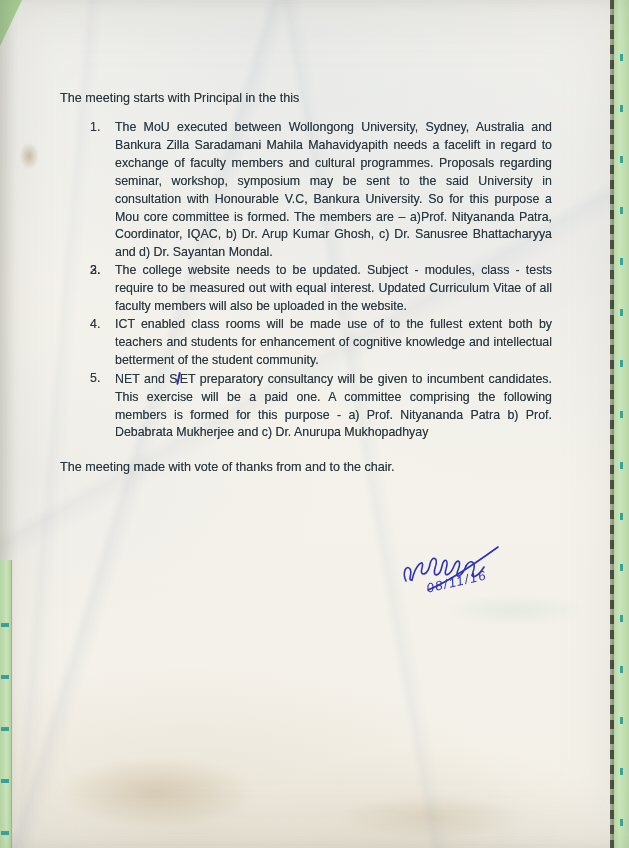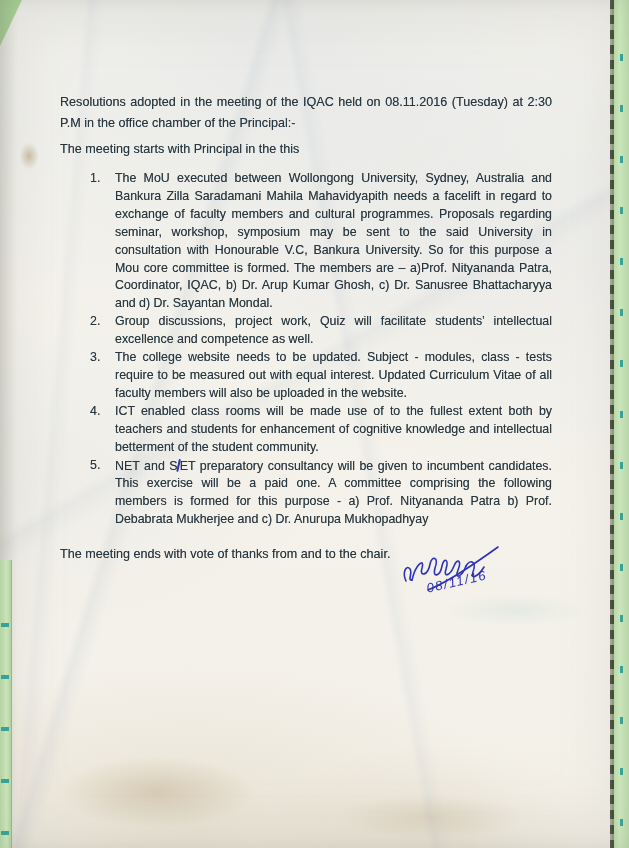--- a/index.html
+++ b/index.html
@@ -86,47 +86,45 @@
   <div class="left-edge-shadow"></div>
 
   <div class="binding-right"></div>
   <div class="seam-right"></div>
   <div class="stitches-right"></div>
 
   <div class="binding-left"></div>
   <div class="stitches-left"></div>
 
   <div class="content">
-    <p class="intro">Resolutions adopted in the meeting of the IQAC held on 08.11.2016 (Tuesday) at 2:30 P.M in the office chamber of the Principal:-</p>
     <p class="opening">The meeting starts with Principal in the this</p>
 
     <ol class="resolutions">
       <li>
         <span class="res-num">1.</span>
         <span class="res-text">The MoU executed between Wollongong University, Sydney, Australia and Bankura Zilla Saradamani Mahila Mahavidyapith needs a facelift in regard to exchange of faculty members and cultural programmes. Proposals regarding seminar, workshop, symposium may be sent to the said University in consultation with Honourable V.C, Bankura University. So for this purpose a Mou core committee is formed. The members are – a)Prof. Nityananda Patra, Coordinator, IQAC, b) Dr. Arup Kumar Ghosh, c) Dr. Sanusree Bhattacharyya and d) Dr. Sayantan Mondal.</span>
       </li>
       <li>
         <span class="res-num">2.</span>
-        <span class="res-text">Group discussions, project work, Quiz will facilitate  students’ intellectual excellence and competence as well.</span>
       </li>
       <li>
         <span class="res-num">3.</span>
         <span class="res-text">The college website needs to be updated. Subject - modules, class - tests require to be measured out with equal interest. Updated Curriculum Vitae of all faculty members will also be uploaded in the website.</span>
       </li>
       <li>
         <span class="res-num">4.</span>
         <span class="res-text">ICT enabled class rooms will be made use of to the fullest extent both by teachers and students for enhancement of cognitive knowledge and intellectual betterment of the student community.</span>
       </li>
       <li>
         <span class="res-num">5.</span>
         <span class="res-text"><span>NET and S</span><span class="pen-mark"></span><span>ET preparatory consultancy will be given to incumbent candidates. This exercise will be a paid one. A committee comprising the following members is formed for this purpose -  a) Prof. Nityananda Patra b) Prof. Debabrata Mukherjee and c) Dr. Anurupa Mukhopadhyay</span></span>
       </li>
     </ol>
 
-    <p class="closing">The meeting ends with vote of thanks from and to the chair.</p>
+    <p class="closing">The meeting made with vote of thanks from and to the chair.</p>
   </div>
 
   <div class="signature-block">
     <svg class="signature-scribble" width="130" height="52" viewBox="0 0 130 52" fill="none">
       <g stroke="#2c31b8" stroke-width="1.6" stroke-linecap="round" fill="none">
         <path d="M8 39 C4 31 8 22 12 27 C15 31 9 39 14 38"></path>
         <path d="M14 38 C18 21 27 16 24 26 C21 35 30 34 32 22 C34 13 41 15 37 26 C34 36 42 35 44 24 C46 15 51 17 48 27 C45 36 52 34 56 24 C59 16 64 18 60 28 C56 38 64 35 68 24"></path>
         <path d="M68 24 C72 17 79 19 75 30 C72 38 80 35 86 25"></path>
         <path d="M30 48 C50 40 82 18 100 5"></path>
       </g>

